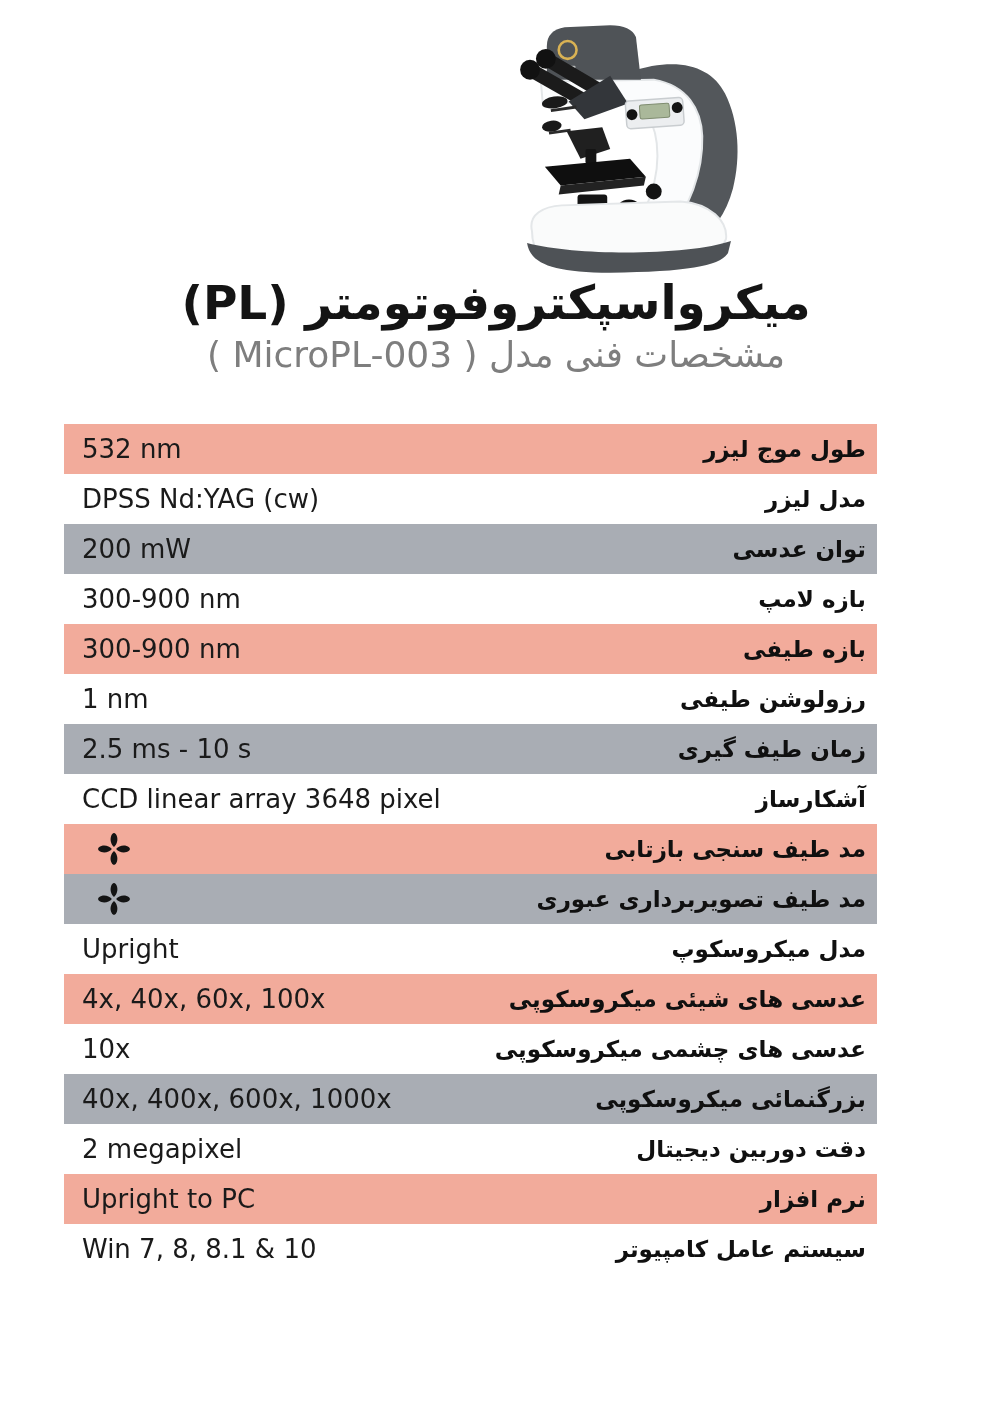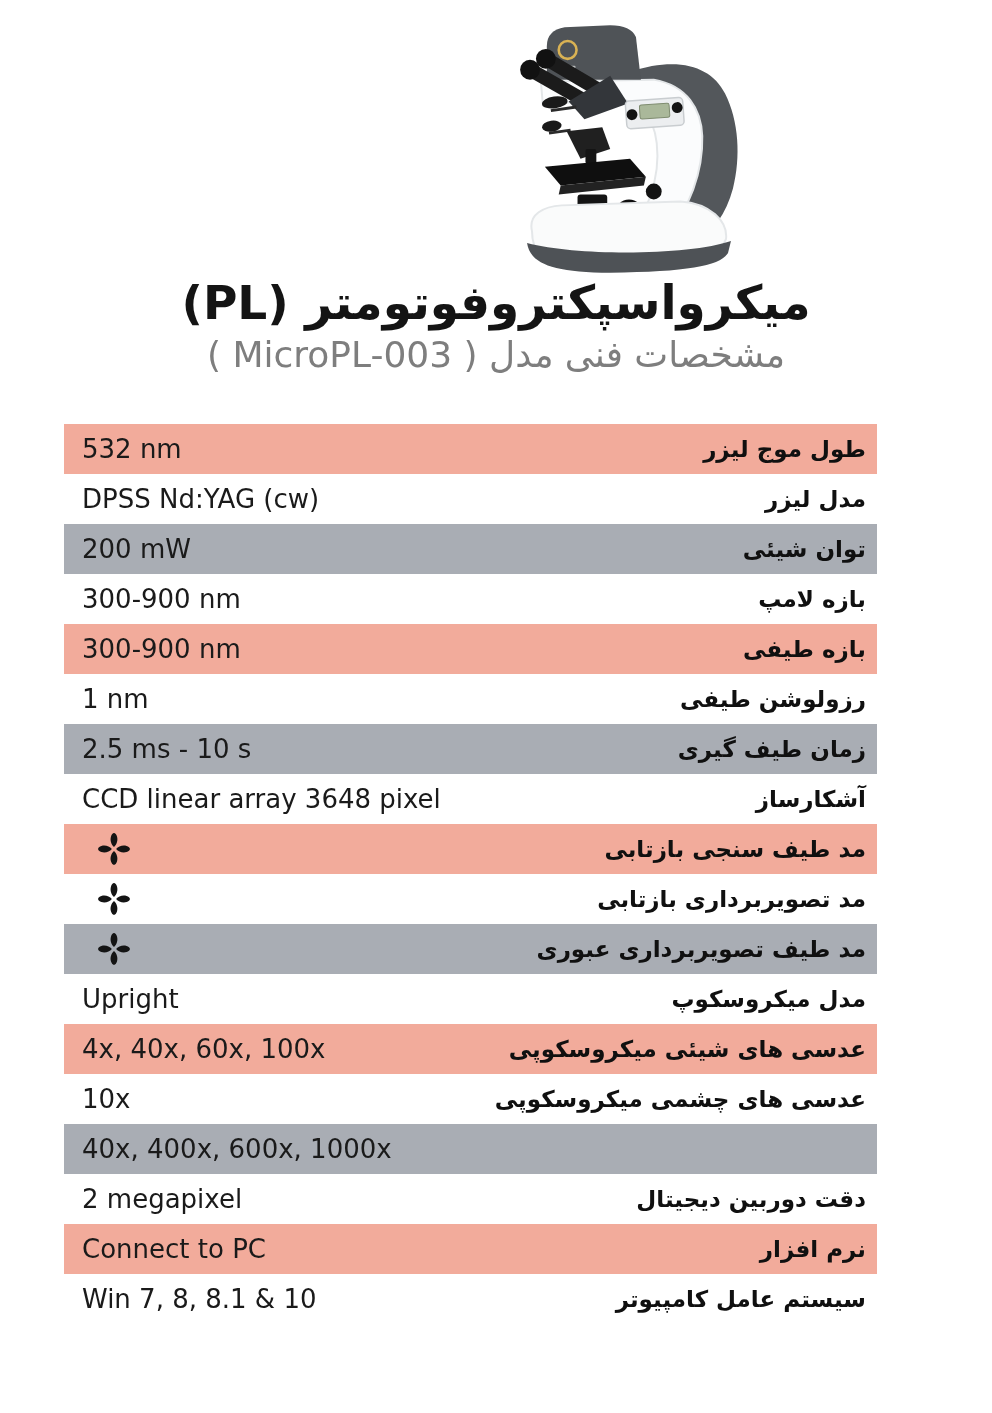--- a/index.html
+++ b/index.html
@@ -134,21 +134,21 @@
       <span class="val-text">DPSS Nd:YAG (cw)</span>
     </span>
     <span class="lbl">مدل لیزر</span>
   </div>
 
   <div class="row bg-gray">
     <span class="val">
 
       <span class="val-text">200 mW</span>
     </span>
-    <span class="lbl">توان شیئی</span>
+    <span class="lbl">توان عدسی</span>
   </div>
 
   <div class="row bg-white">
     <span class="val">
 
       <span class="val-text">300-900 nm</span>
     </span>
     <span class="lbl">بازه لامپ</span>
   </div>
 
@@ -192,47 +192,33 @@
           <path d="M12 13.4 C13.8 15 14.8 17.8 14 20.4 C13.6 21.7 12.8 22.6 12 22.6 C11.2 22.6 10.4 21.7 10 20.4 C9.2 17.8 10.2 15 12 13.4 Z"></path>
           <path d="M10.6 12 C9 13.8 6.2 14.8 3.6 14 C2.3 13.6 1.4 12.8 1.4 12 C1.4 11.2 2.3 10.4 3.6 10 C6.2 9.2 9 10.2 10.6 12 Z"></path>
           <path d="M13.4 12 C15 10.2 17.8 9.2 20.4 10 C21.7 10.4 22.6 11.2 22.6 12 C22.6 12.8 21.7 13.6 20.4 14 C17.8 14.8 15 13.8 13.4 12 Z"></path>
         </g>
       </svg>
       <span class="val-text"></span>
     </span>
     <span class="lbl">مد  طیف سنجی بازتابی</span>
   </div>
 
-  <div class="row bg-white">
+
+  <div class="row bg-gray">
     <span class="val" style="padding-left: 24px;">
       <svg class="check" viewBox="0 0 24 24" xmlns="http://www.w3.org/2000/svg">
         <g fill="#141414">
           <path d="M12 10.6 C10.2 9 9.2 6.2 10 3.6 C10.4 2.3 11.2 1.4 12 1.4 C12.8 1.4 13.6 2.3 14 3.6 C14.8 6.2 13.8 9 12 10.6 Z"></path>
           <path d="M12 13.4 C13.8 15 14.8 17.8 14 20.4 C13.6 21.7 12.8 22.6 12 22.6 C11.2 22.6 10.4 21.7 10 20.4 C9.2 17.8 10.2 15 12 13.4 Z"></path>
           <path d="M10.6 12 C9 13.8 6.2 14.8 3.6 14 C2.3 13.6 1.4 12.8 1.4 12 C1.4 11.2 2.3 10.4 3.6 10 C6.2 9.2 9 10.2 10.6 12 Z"></path>
           <path d="M13.4 12 C15 10.2 17.8 9.2 20.4 10 C21.7 10.4 22.6 11.2 22.6 12 C22.6 12.8 21.7 13.6 20.4 14 C17.8 14.8 15 13.8 13.4 12 Z"></path>
         </g>
       </svg>
       <span class="val-text"></span>
     </span>
-    <span class="lbl">مد  تصویربرداری بازتابی</span>
-  </div>
-
-  <div class="row bg-gray">
-    <span class="val" style="padding-left: 24px;">
-      <svg class="check" viewBox="0 0 24 24" xmlns="http://www.w3.org/2000/svg">
-        <g fill="#141414">
-          <path d="M12 10.6 C10.2 9 9.2 6.2 10 3.6 C10.4 2.3 11.2 1.4 12 1.4 C12.8 1.4 13.6 2.3 14 3.6 C14.8 6.2 13.8 9 12 10.6 Z"></path>
-          <path d="M12 13.4 C13.8 15 14.8 17.8 14 20.4 C13.6 21.7 12.8 22.6 12 22.6 C11.2 22.6 10.4 21.7 10 20.4 C9.2 17.8 10.2 15 12 13.4 Z"></path>
-          <path d="M10.6 12 C9 13.8 6.2 14.8 3.6 14 C2.3 13.6 1.4 12.8 1.4 12 C1.4 11.2 2.3 10.4 3.6 10 C6.2 9.2 9 10.2 10.6 12 Z"></path>
-          <path d="M13.4 12 C15 10.2 17.8 9.2 20.4 10 C21.7 10.4 22.6 11.2 22.6 12 C22.6 12.8 21.7 13.6 20.4 14 C17.8 14.8 15 13.8 13.4 12 Z"></path>
-        </g>
-      </svg>
-      <span class="val-text"></span>
-    </span>
     <span class="lbl">مد  طیف تصویربرداری عبوری</span>
   </div>
 
   <div class="row bg-white">
     <span class="val">
 
       <span class="val-text">Upright</span>
     </span>
     <span class="lbl">مدل میکروسکوپ</span>
   </div>
@@ -251,34 +237,35 @@
       <span class="val-text">10x</span>
     </span>
     <span class="lbl">عدسی های چشمی میکروسکوپی</span>
   </div>
 
   <div class="row bg-gray">
     <span class="val">
 
       <span class="val-text">40x, 400x, 600x, 1000x</span>
     </span>
+    <span class="lbl">بزرگنمائی میکروسکوپی</span>
   </div>
 
   <div class="row bg-white">
     <span class="val">
 
       <span class="val-text">2 megapixel</span>
     </span>
     <span class="lbl">دقت دوربین دیجیتال</span>
   </div>
 
   <div class="row bg-salmon">
     <span class="val">
 
-      <span class="val-text">Connect to PC</span>
+      <span class="val-text">Upright to PC</span>
     </span>
     <span class="lbl">نرم افزار</span>
   </div>
 
   <div class="row bg-white">
     <span class="val">
 
       <span class="val-text">Win 7, 8, 8.1 &amp; 10</span>
     </span>
     <span class="lbl">سیستم عامل کامپیوتر</span>

